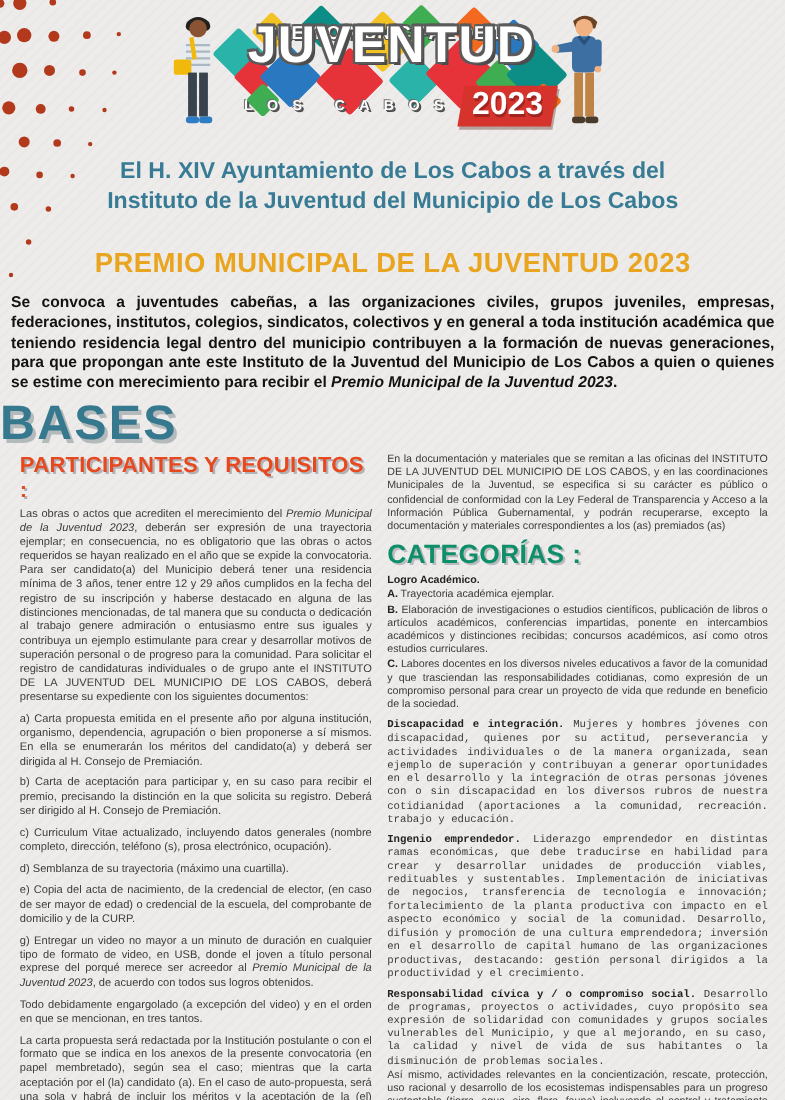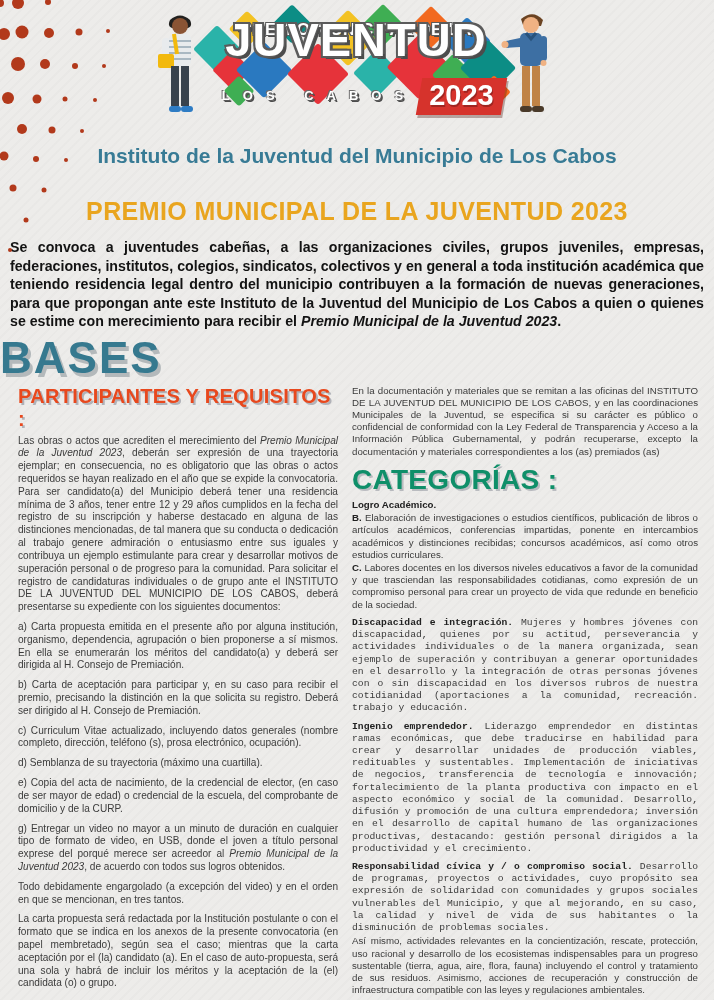--- a/index.html
+++ b/index.html
@@ -34,21 +34,21 @@
   .award-title{margin-top:28px;text-align:center;color:#e9a51f;font-size:25px;font-weight:800;letter-spacing:.4px;}
   .intro{margin:12px 10px 0 10px;text-align:justify;color:#131313;font-size:14.2px;font-weight:700;line-height:1.3;}
   .bases{margin-top:2px;text-align:left;color:#36798f;font-size:44px;font-weight:800;letter-spacing:2px;
       text-shadow:3px 4px 0 #b4b9bb;}
   
   .cols{display:flex;gap:14px;padding:2px 16px 0 18px;align-items:flex-start;}
   .col-left{flex:0 0 320px;width:320px;}
   .col-right{flex:1;}
   .h-orange{color:#e8481d;font-size:20px;font-weight:800;letter-spacing:.3px;margin:0 0 4px 0;
       text-shadow:2px 2px 0 rgba(70,75,95,.35);}
-  .h-green{color:#0f8f69;font-size:28px;font-weight:800;letter-spacing:.3px;margin:6px 0 3px 0;
+  .h-green{color:#0f8f69;font-size:24px;font-weight:800;letter-spacing:.3px;margin:6px 0 3px 0;
       text-shadow:2px 2px 0 rgba(70,75,95,.3);}
   .col-p{margin:0 0 7px 0;text-align:justify;color:#3b3b3b;font-size:10.1px;line-height:1.27;}
   .col-right .col-p{font-size:9.7px;line-height:1.26;margin:0 0 1px 0;}
   .col-right .col-p.gap{margin-top:6px;font-family:Liberation Mono, monospace;}
   .col-p b{color:#222;}
 </style>
 </head>
 <body>
 
 <div class="page">
@@ -134,20 +134,21 @@
       <rect x="40" y="24" width="7" height="25" rx="3.5" fill="#3d6fa3"></rect>
       <circle cx="43.5" cy="51" r="3" fill="#f0b283"></circle>
       <rect x="22" y="54" width="8" height="40" fill="#c08346"></rect>
       <rect x="32" y="54" width="8" height="40" fill="#c08346"></rect>
       <rect x="20" y="94" width="12" height="6" rx="3" fill="#4a3a2a"></rect>
       <rect x="32" y="94" width="12" height="6" rx="3" fill="#4a3a2a"></rect>
     </svg>
   </div>
 
   <div class="inst-title">
+    <div>El H.  XIV Ayuntamiento de Los Cabos a través del</div>
     <div>Instituto de la Juventud del Municipio de Los Cabos</div>
   </div>
 
   <div class="award-title">PREMIO MUNICIPAL DE LA JUVENTUD 2023</div>
 
   <p class="intro">Se convoca a juventudes cabeñas, a las organizaciones civiles, grupos juveniles, empresas, federaciones, institutos, colegios, sindicatos, colectivos y en general a toda institución académica que teniendo residencia legal dentro del municipio contribuyen a la formación de nuevas generaciones, para que propongan ante este Instituto de la Juventud del Municipio de Los Cabos a quien o quienes se estime con merecimiento para recibir el <em>Premio Municipal de la Juventud 2023</em>.</p>
 
   <div class="bases">BASES</div>
 
   <div class="cols">
@@ -163,20 +164,21 @@
           <p class="col-p">g) Entregar un video no mayor a un minuto de duración en cualquier tipo de formato de video, en USB, donde el joven a título personal exprese del porqué merece ser acreedor al <em>Premio Municipal de la Juventud 2023</em>, de acuerdo con todos sus logros obtenidos.</p>
           <p class="col-p">Todo debidamente engargolado (a excepción del video) y en el orden en que se mencionan, en tres tantos.</p>
           <p class="col-p">La carta propuesta será redactada por la Institución postulante o con el formato que se indica en los anexos de la presente convocatoria (en papel membretado), según sea el caso; mientras que la carta aceptación por el (la) candidato (a). En el caso de auto-propuesta, será una sola y habrá de incluir los méritos y la aceptación de la (el) candidata (o) o grupo.</p>
         </div>
     </div>
     <div class="col-right">
       <p class="col-p">En la documentación y materiales que se remitan a las oficinas del INSTITUTO DE LA JUVENTUD DEL MUNICIPIO DE LOS CABOS, y en las coordinaciones Municipales de la Juventud, se especifica si su carácter es público o confidencial de conformidad con la Ley Federal de Transparencia y Acceso a la Información Pública Gubernamental, y podrán recuperarse, excepto la documentación y materiales correspondientes a los (as) premiados (as)</p>
       <div class="h-green">CATEGORÍAS :</div>
       <div>
           <p class="col-p"><b>Logro Académico.</b></p>
+          <p class="col-p"><b>A.</b> Trayectoria académica ejemplar.</p>
           <p class="col-p"><b>B.</b> Elaboración de investigaciones o estudios científicos, publicación de libros o artículos académicos, conferencias impartidas, ponente en intercambios académicos y distinciones recibidas; concursos académicos, así como otros estudios curriculares.</p>
           <p class="col-p"><b>C.</b> Labores docentes en los diversos niveles educativos a favor de la comunidad y que trasciendan las responsabilidades cotidianas, como expresión de un compromiso personal para crear un proyecto de vida que redunde en beneficio de la sociedad.</p>
           <p class="col-p gap"><b>Discapacidad e integración.</b> Mujeres y hombres jóvenes con discapacidad, quienes por su actitud, perseverancia y actividades individuales o de la manera organizada, sean ejemplo de superación y contribuyan a generar oportunidades en el desarrollo y la integración de otras personas jóvenes con o sin discapacidad en los diversos rubros de nuestra cotidianidad (aportaciones a la comunidad, recreación. trabajo y educación.</p>
           <p class="col-p gap"><b>Ingenio emprendedor.</b> Liderazgo emprendedor en distintas ramas económicas, que debe traducirse en habilidad para crear y desarrollar unidades de producción viables, redituables y sustentables. Implementación de iniciativas de negocios, transferencia de tecnología e innovación; fortalecimiento de la planta productiva con impacto en el aspecto económico y social de la comunidad. Desarrollo, difusión y promoción de una cultura emprendedora; inversión en el desarrollo de capital humano de las organizaciones productivas, destacando: gestión personal dirigidos a la productividad y el crecimiento.</p>
           <p class="col-p gap"><b>Responsabilidad cívica y / o compromiso social.</b> Desarrollo de programas, proyectos o actividades, cuyo propósito sea expresión de solidaridad con comunidades y grupos sociales vulnerables del Municipio, y que al mejorando, en su caso, la calidad y nivel de vida de sus habitantes o la disminución de problemas sociales.</p>
           <p class="col-p">Así mismo, actividades relevantes en la concientización, rescate, protección, uso racional y desarrollo de los ecosistemas indispensables para un progreso sustentable (tierra, agua, aire, flora, fauna) incluyendo el control y tratamiento de sus residuos. Asimismo, acciones de recuperación y construcción de infraestructura compatible con las leyes y regulaciones ambientales.</p>
           <p class="col-p gap"><b>Literatura y periodismo.</b></p>
           <p class="col-p"><b>A.</b> Escritoras y escritores del género literario y narrativo: poesía en verso o en prosa, novelas, noveletas, ensayos y/o cuentos, que hayan permitido fortalecer y salvaguardar las tradiciones de una o de varias regiones del Municipio.</p>
         </div>
     </div>

